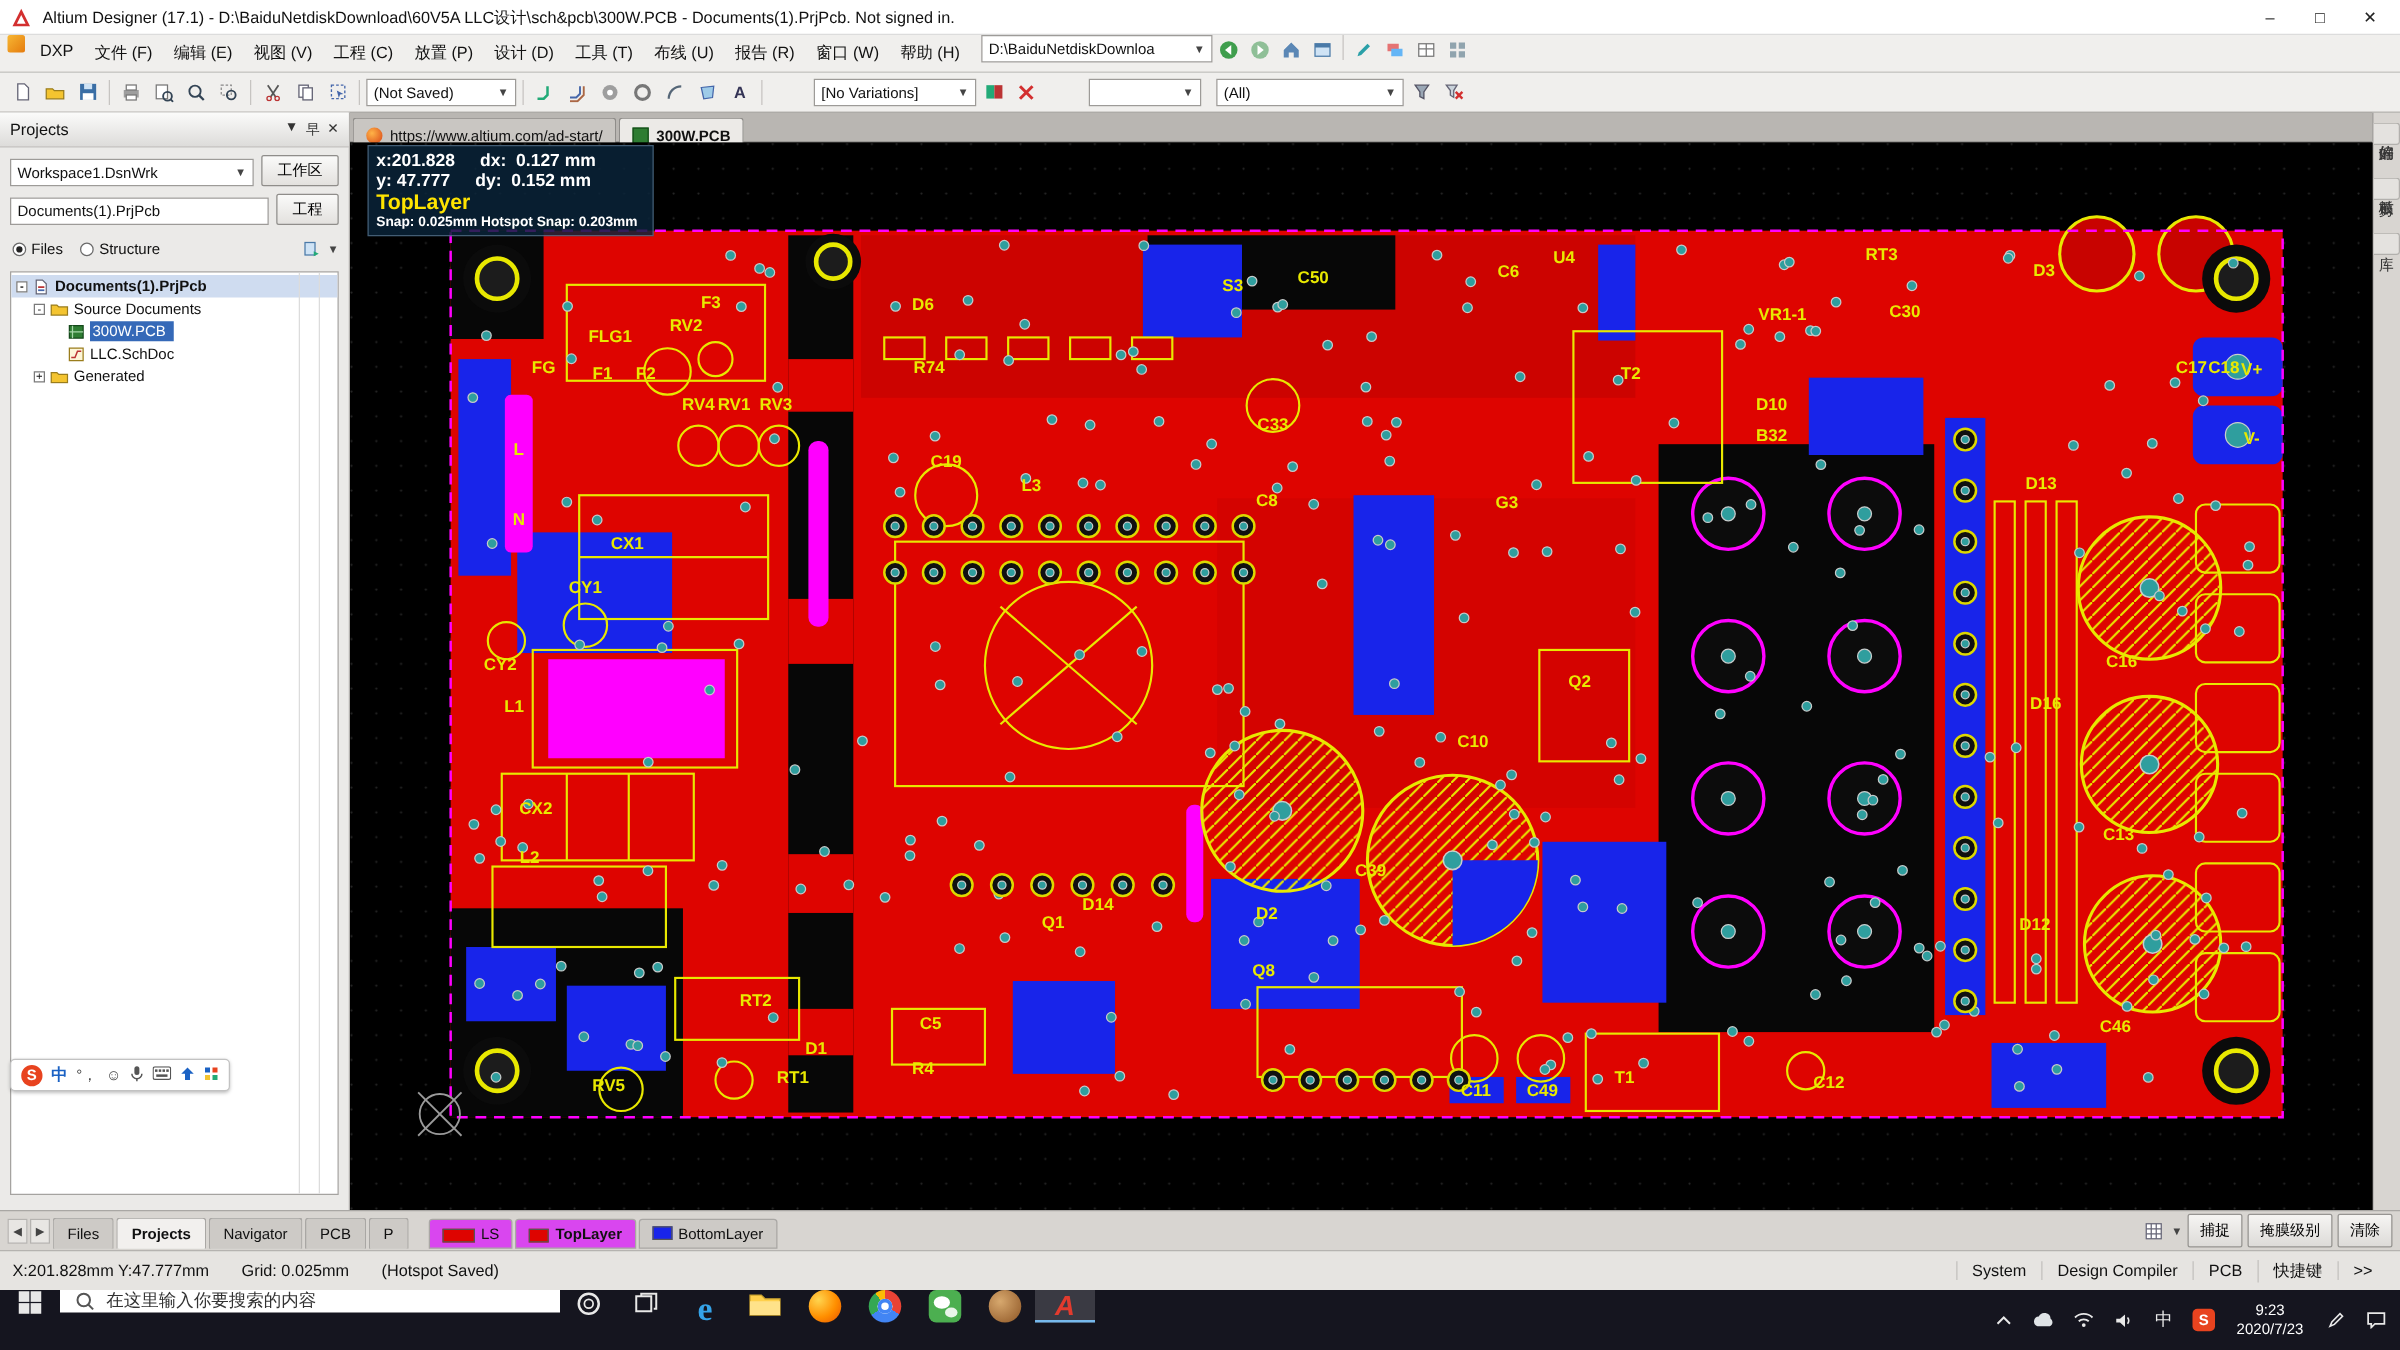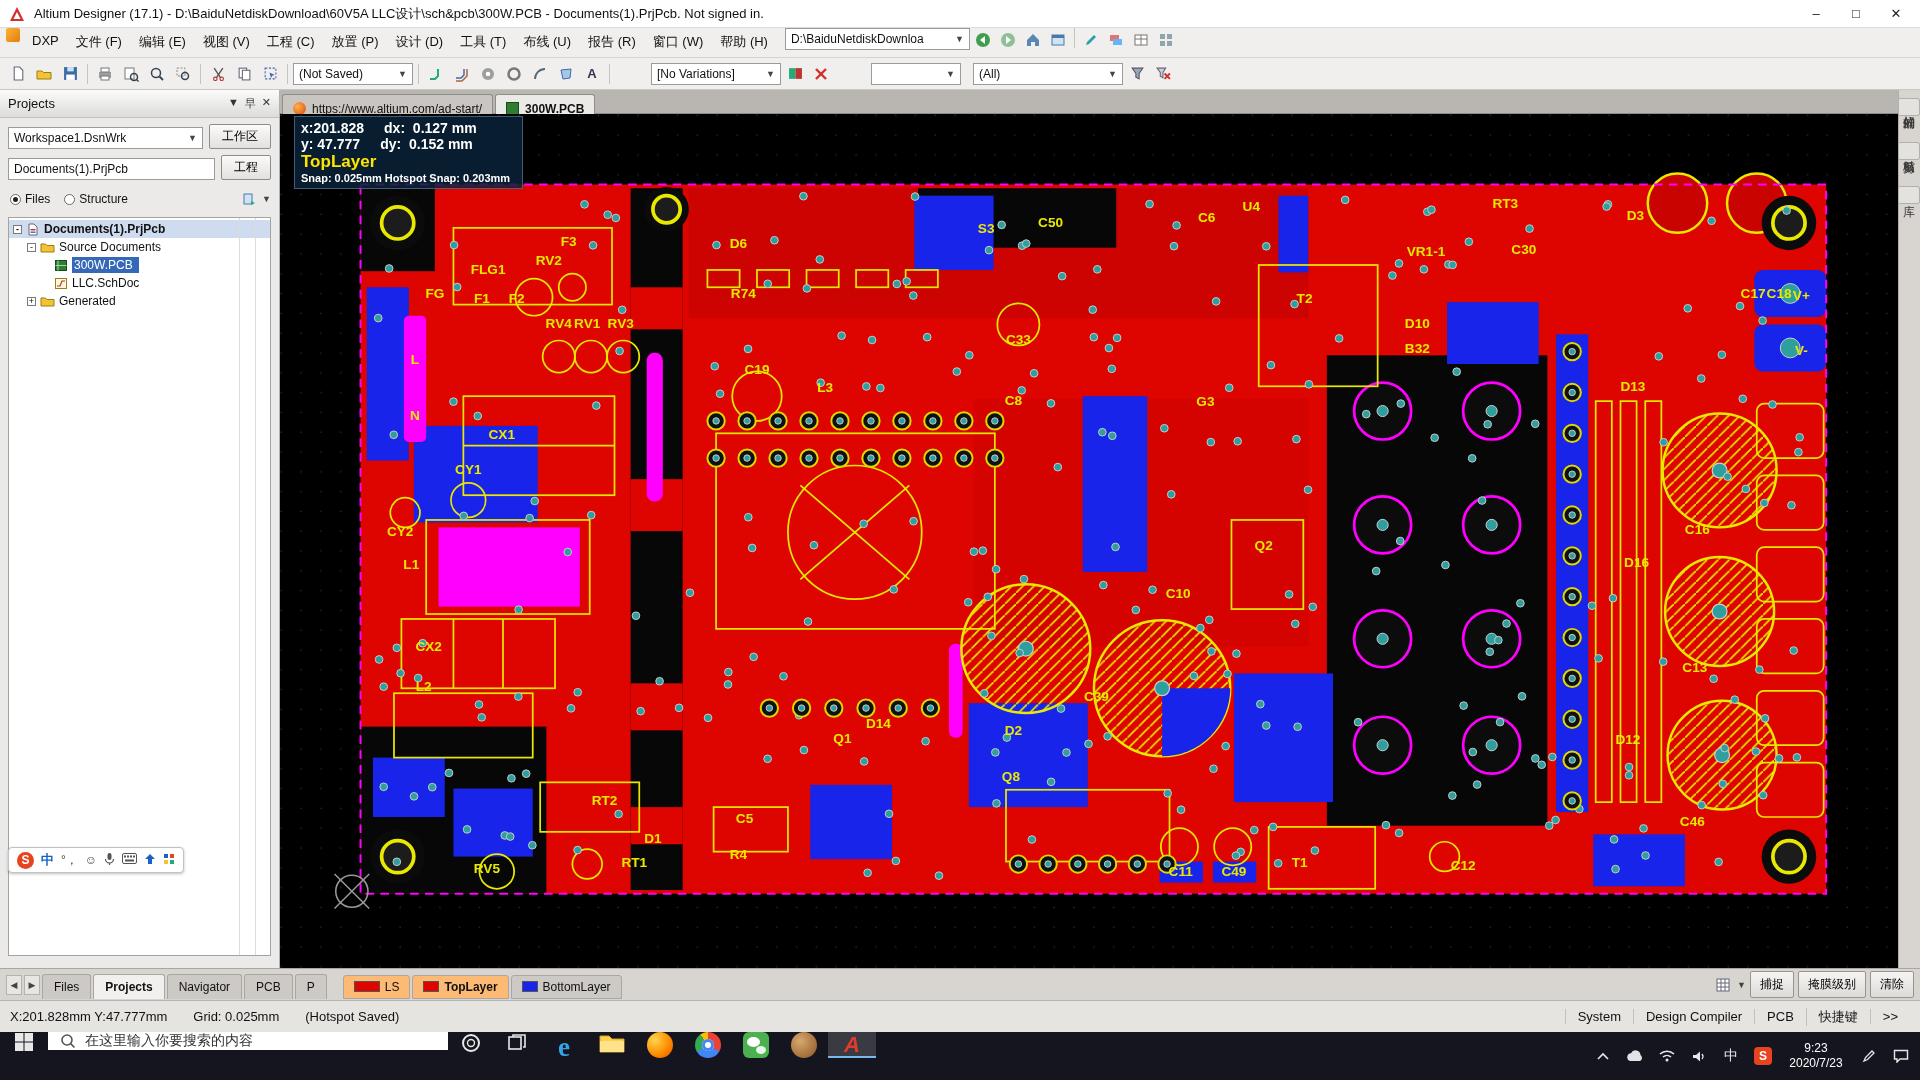--- a/index.html
+++ b/index.html
@@ -72,21 +72,21 @@
   .right-strip{width:22px;background:#d8d5d1;border-left:1px solid #b2b0ad;display:flex;flex-direction:column;gap:26px;padding-top:8px;flex:none;}
   .vtab{writing-mode:vertical-rl;font-size:12px;color:#333;background:#e4e2df;border:1px solid #b2b0ad;border-left:none;padding:8px 2px;border-radius:0 3px 3px 0;}
 
   
   .bottomrow{height:32px;background:#d8d5d1;border-top:1px solid #a9a7a4;display:flex;align-items:center;padding:0 6px;gap:2px;flex:none;}
   .navbtn{width:16px;height:20px;display:flex;align-items:center;justify-content:center;font-size:9px;color:#444;border:1px solid #b5b3b0;background:#e8e6e3;}
   .ptab{padding:5px 11px;font-size:12px;border:1px solid #a9a7a4;border-bottom:none;background:#cdcac6;margin-top:4px;border-radius:3px 3px 0 0;white-space:nowrap;}
   .ptab.active{background:#f2f0ee;font-weight:bold;}
   .ltabs{display:flex;align-items:center;margin-left:14px;gap:2px;}
   .ltab{display:flex;align-items:center;gap:5px;padding:4px 10px;font-size:12px;border:1px solid #a9a7a4;background:#cdcac6;border-radius:3px 3px 0 0;margin-top:4px;white-space:nowrap;}
-  .ltab.active{background:#fdba74;}
+  .ltab.active{background:#d946ef;align-items:flex-end;}
   .sw{width:16px;height:11px;border:1px solid #555;}
   .snapbtns{margin-left:auto;display:flex;align-items:center;gap:4px;}
   .snapbtn{background:linear-gradient(#f6f5f3,#dddbd8);border:1px solid #979592;border-radius:2px;padding:4px 9px;font-size:12px;white-space:nowrap;}
 
   .statusbar{height:32px;background:#e6e4e1;border-top:1px solid #b5b3b0;display:flex;align-items:center;padding:0 10px;font-size:13px;flex:none;}
   .st-seg{margin-right:26px;white-space:nowrap;}
   .st-right{margin-left:auto;display:flex;align-items:center;}
   .st-item{padding:0 12px;border-left:1px solid #c2c0bd;white-space:nowrap;}
 
   

